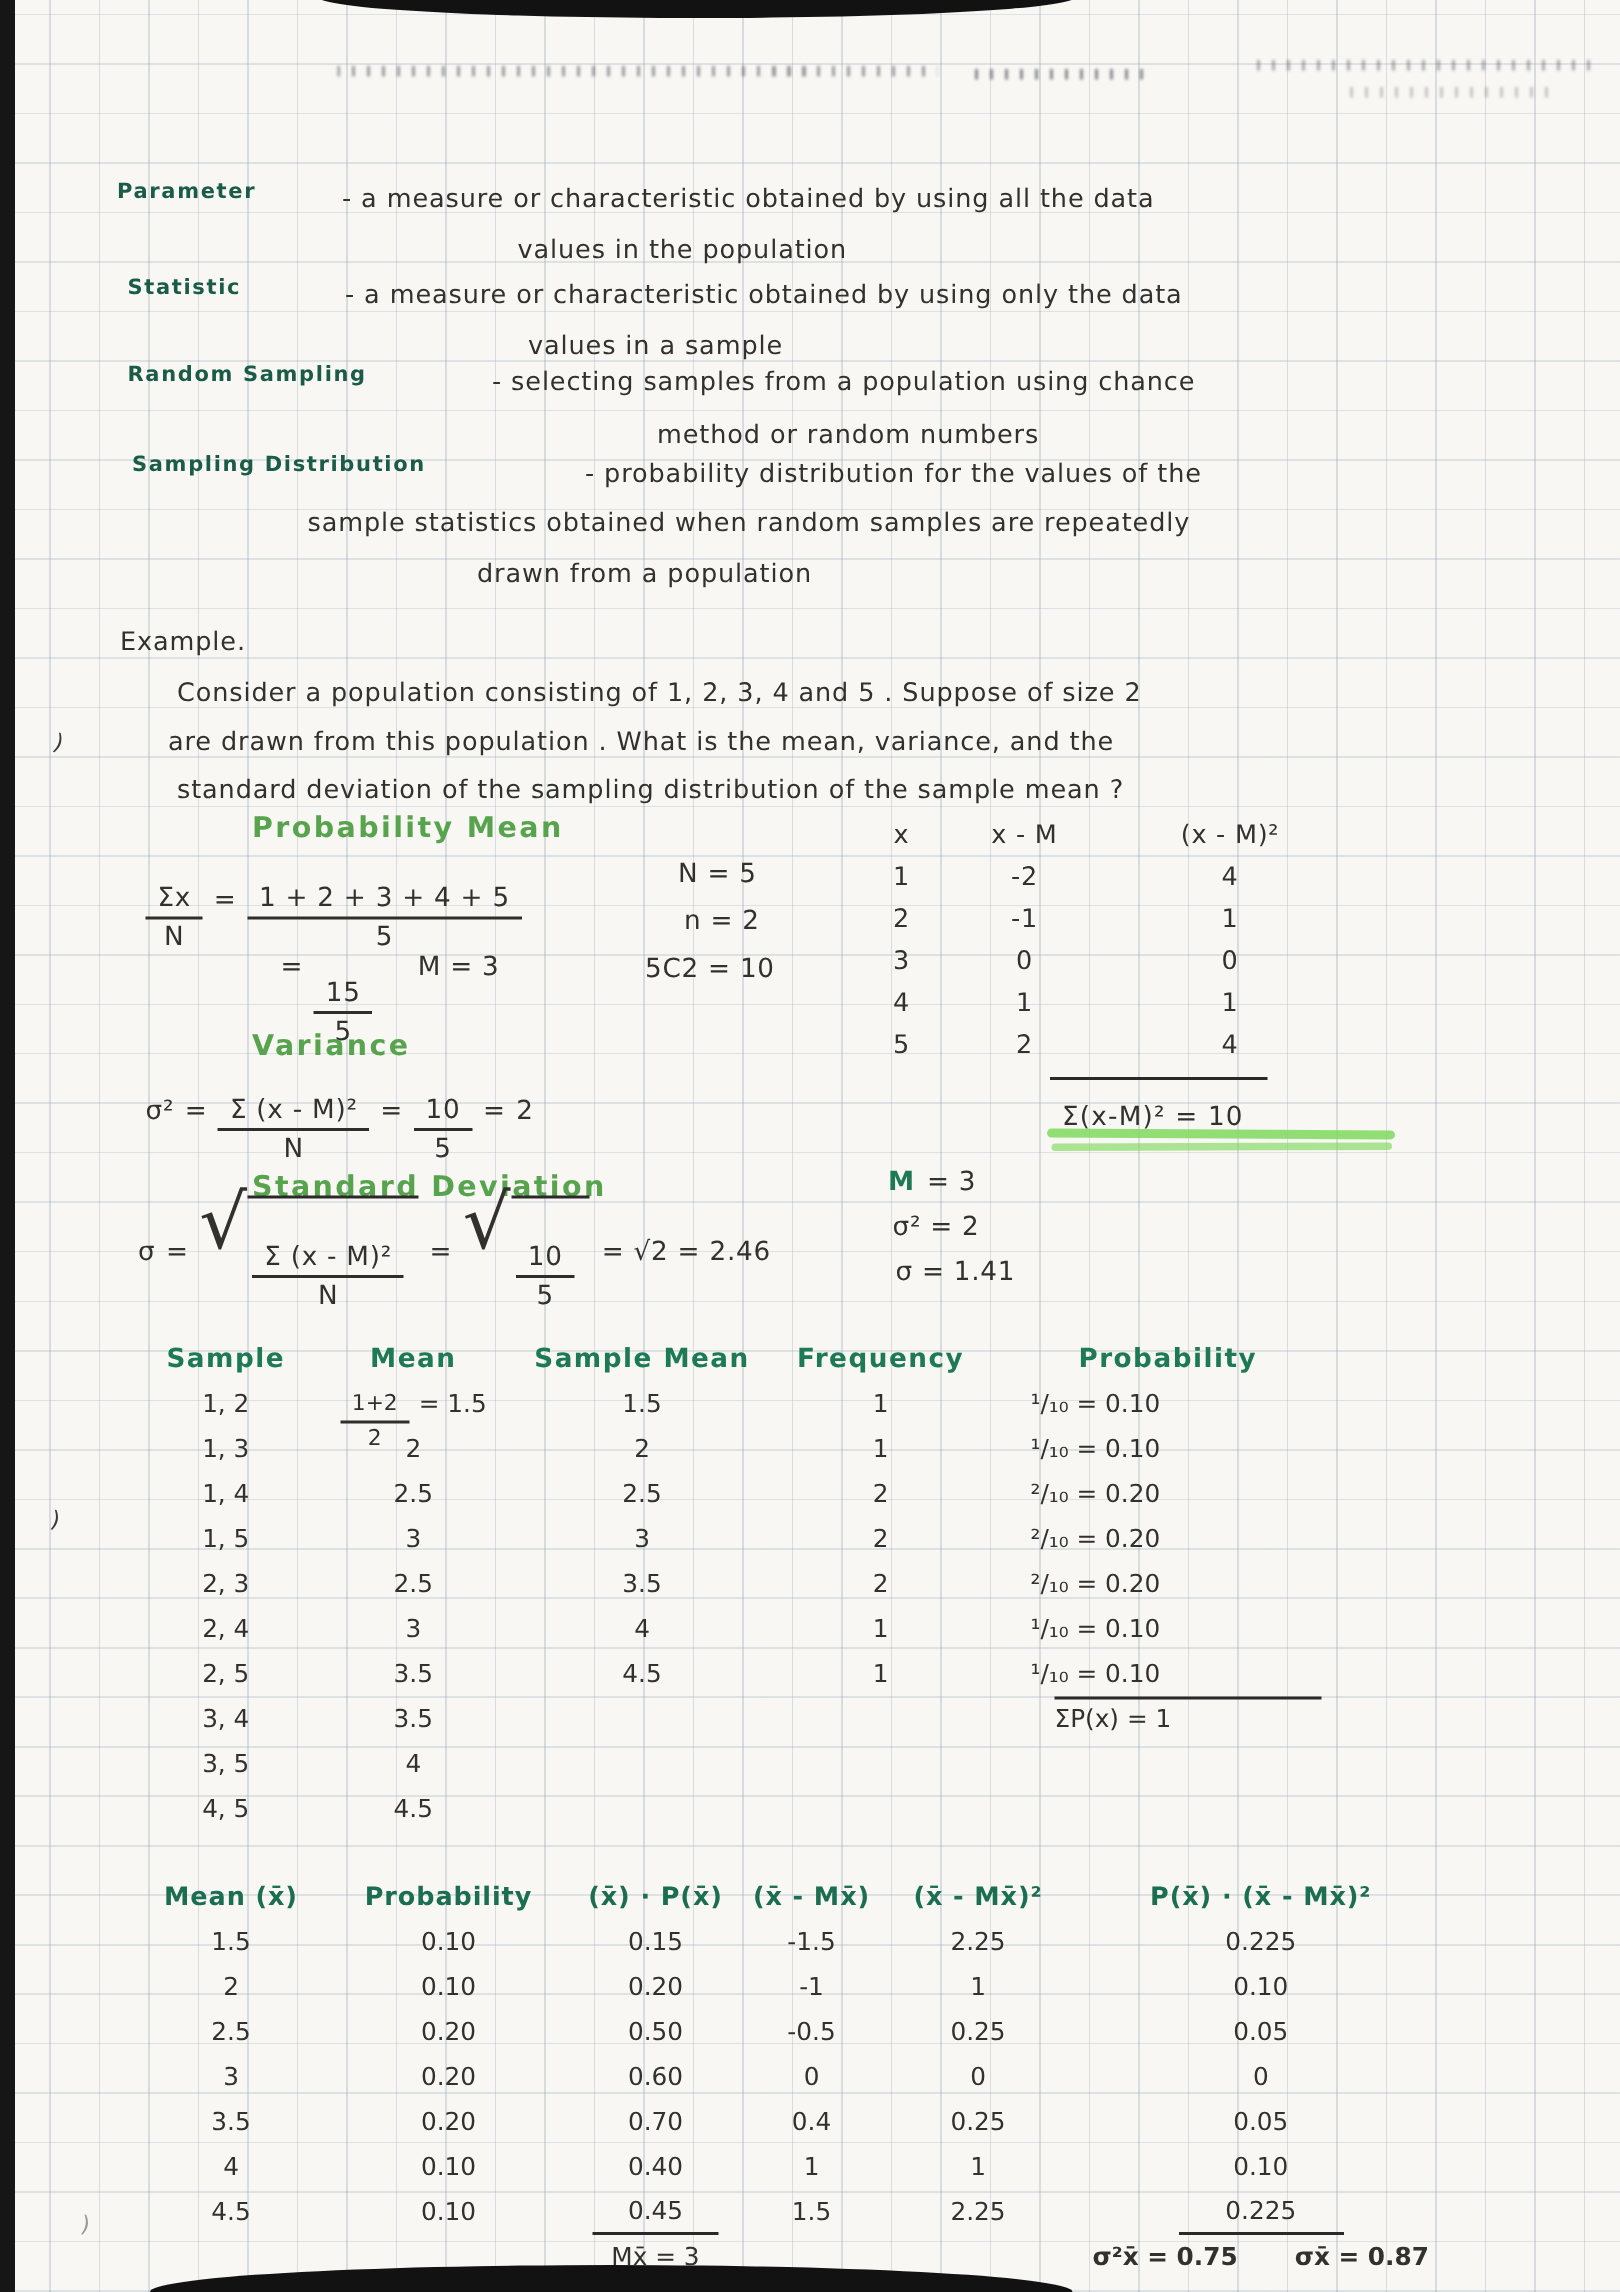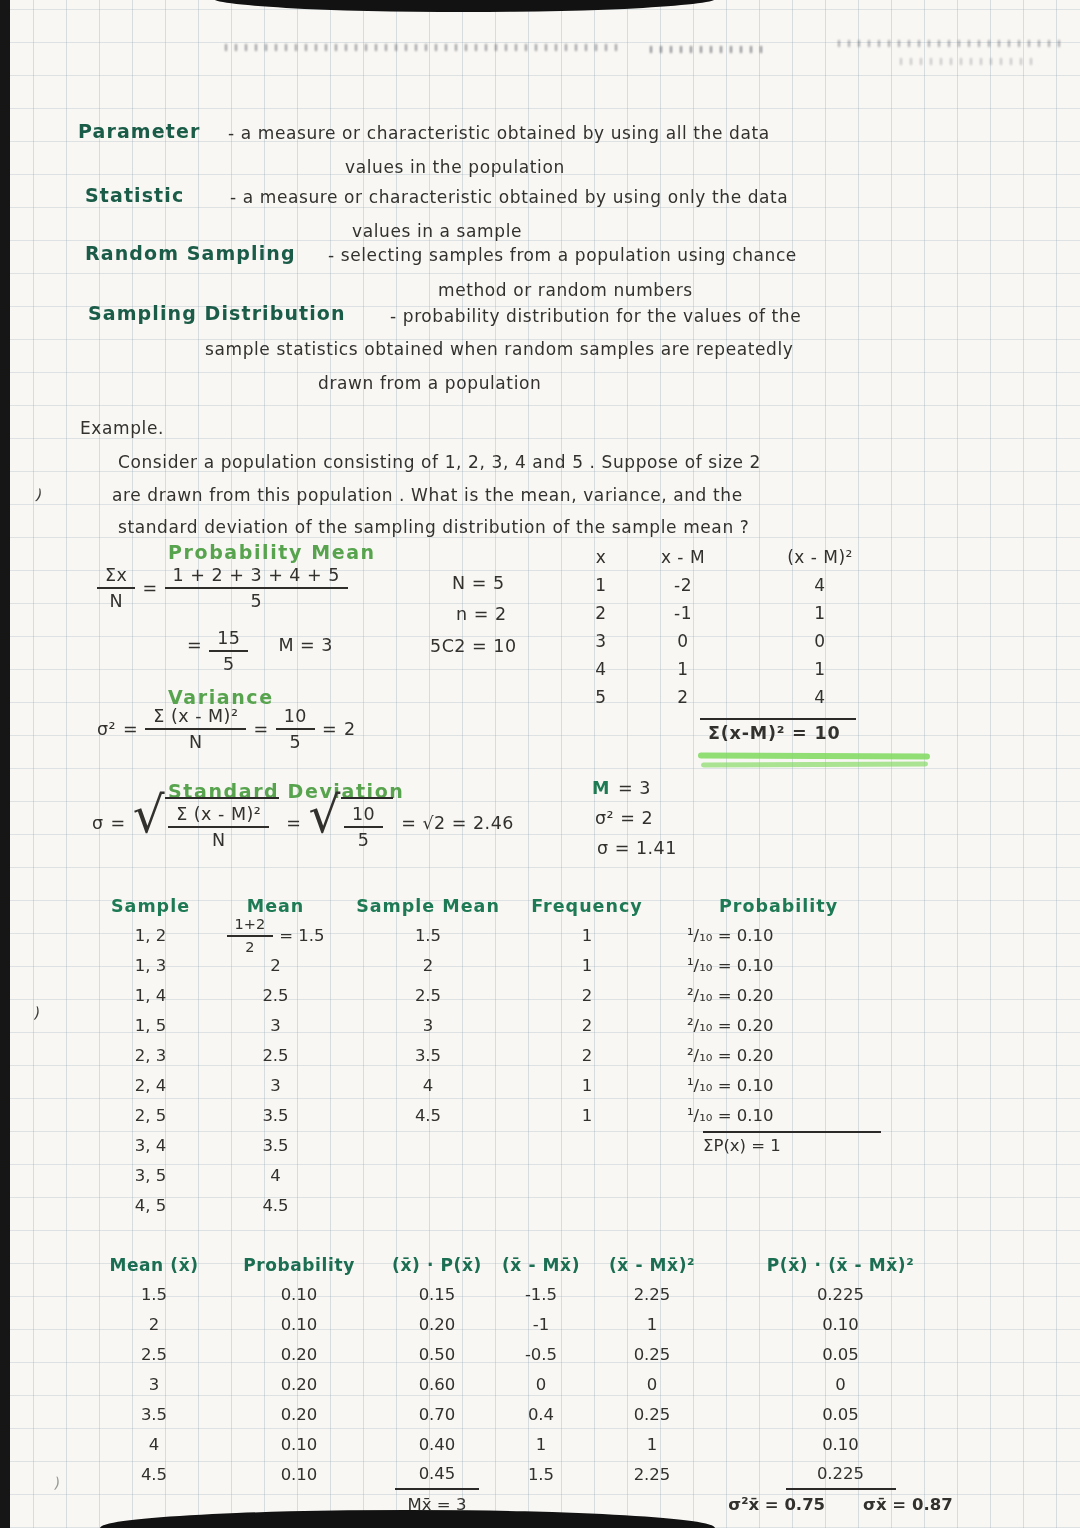--- a/index.html
+++ b/index.html
@@ -8,37 +8,37 @@
     background-color:#f8f7f4;
     background-image:
       repeating-linear-gradient(90deg, rgba(150,168,182,.34) 0 1px, transparent 1px 33px),
       repeating-linear-gradient(0deg, rgba(150,168,182,.27) 0 1px, transparent 1px 33px);
     font-family:"DejaVu Sans", sans-serif;
     color:#32312e;
   }
   .abs{position:absolute;}
   .row{display:flex;align-items:center;}
   .ink{font-size:17px;letter-spacing:.6px;white-space:nowrap;}
-  .term{font-size:19px;font-weight:bold;color:#1b5c48;letter-spacing:1.1px;white-space:nowrap;}
+  .term{font-size:14px;font-weight:bold;color:#1b5c48;letter-spacing:1.1px;white-space:nowrap;}
   .section-title{font-size:19px;font-weight:bold;color:#58a44e;letter-spacing:1.6px;white-space:nowrap;}
   .mgreen{color:#1e7a52;font-weight:bold;}
   .math{font-size:17.5px;letter-spacing:.5px;white-space:nowrap;}
   .frac{display:inline-flex;flex-direction:column;align-items:center;line-height:1.15;}
-  .frac .num{border-bottom:2.3px solid #2f2e2b;padding:0 8px 2px;}
+  .frac .num{border-bottom:2.3px solid #2f2e2b;padding:0 8px 2px;margin-top:24px;}
   .frac .den{padding-top:2px;}
   .frac.small{font-size:14.5px;}
   .eqs{margin:0 7px;}
   .rad{display:inline-flex;align-items:flex-start;}
   .rad .sign{font-size:50px;line-height:.92;font-weight:400;transform:translateY(-3px);}
   .rad .body{border-top:2.5px solid #2b2a28;padding:5px 10px 0 3px;margin-top:2px;}
   
   .xm-grid{display:grid;grid-template-columns:58px 106px 168px;grid-auto-rows:28px;font-size:17px;}
   .xm-grid div{text-align:center;letter-spacing:.5px;}
   .xm-grid .h{font-weight:500;}
-  .xm-total{border-top:2.5px solid #2b2a28;padding:3px 16px 0 8px;font-size:17.5px;font-weight:700;letter-spacing:.8px;}
+  .xm-total{border-top:2.5px solid #2b2a28;padding:15px 16px 0 8px;font-size:17.5px;font-weight:400;letter-spacing:.8px;}
   .hl-bar{position:absolute;background:#7fd95e;border-radius:3px;}
   
   .sample-grid{display:grid;grid-template-columns:115px 135px 170px 148px 235px;grid-auto-rows:30px;font-size:16.5px;}
   .sample-grid .sth{font-size:17.5px;font-weight:bold;color:#1e7a55;letter-spacing:1px;height:38px;}
   .sample-grid div{text-align:center;line-height:30px;white-space:nowrap;}
   .sample-grid .pl{text-align:left;padding-left:26px;}
   .prob-total{border-top:2.5px solid #2b2a28;width:178px;margin-left:16px;line-height:26px !important;font-weight:500;}
   .mean-frac-cell{display:flex;align-items:center;justify-content:center;line-height:1.1 !important;}
   
   .final-grid{display:grid;grid-template-columns:122px 168px 108px 100px 122px 255px;grid-auto-rows:30px;font-size:16.5px;}

